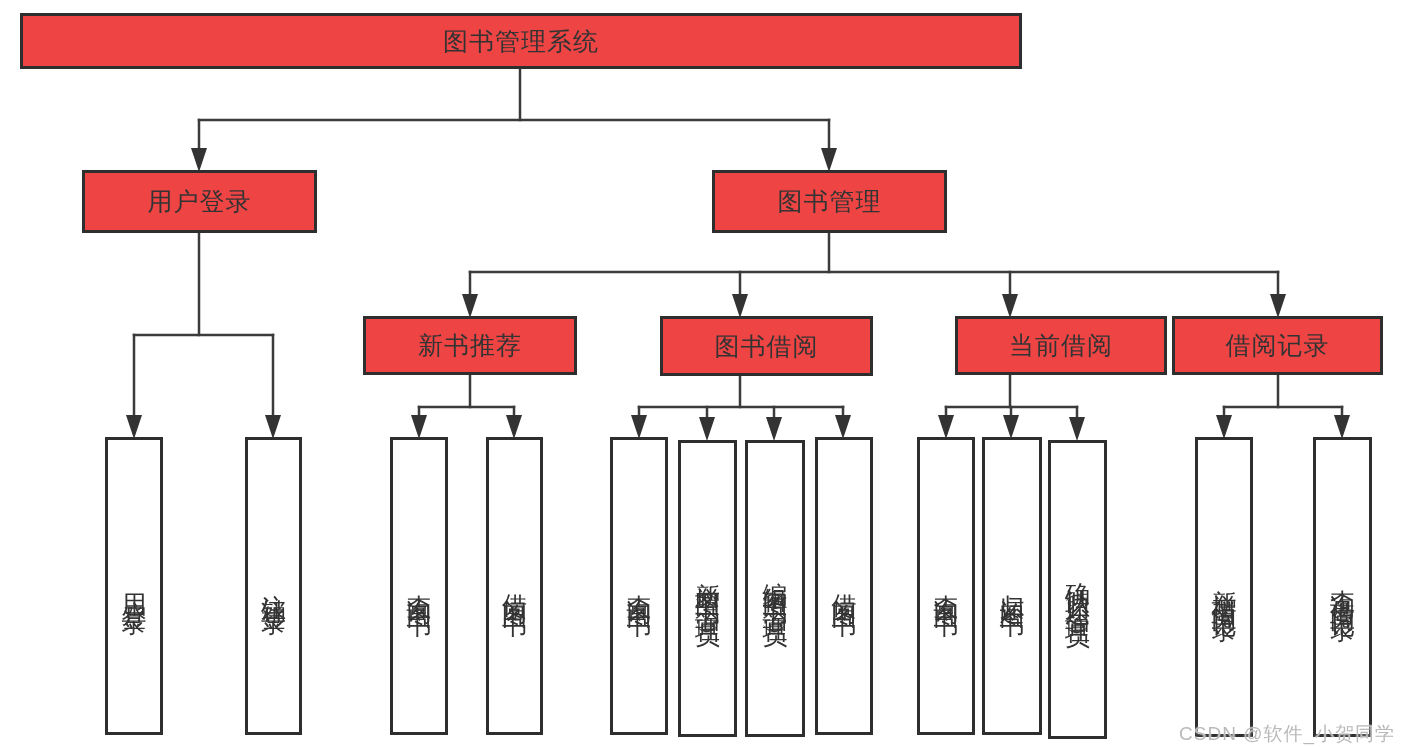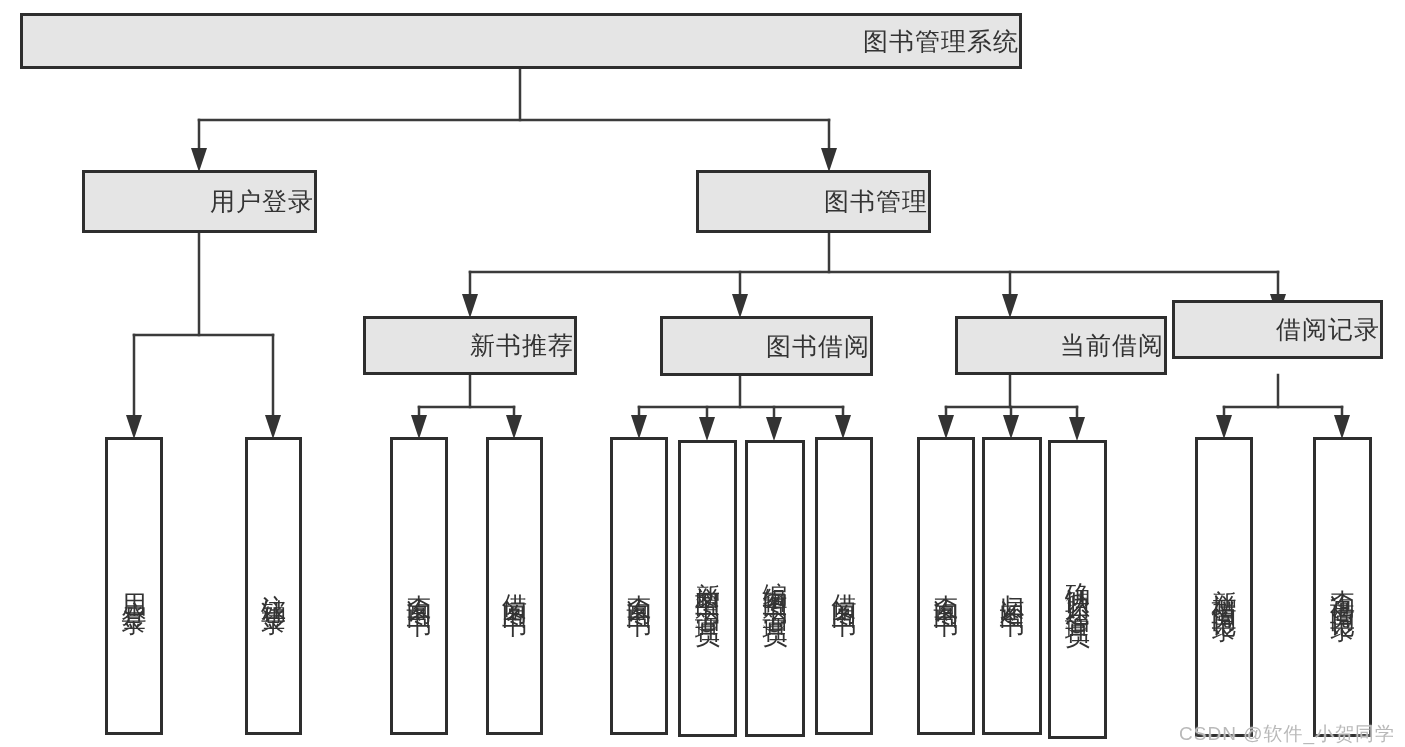--- a/index.html
+++ b/index.html
@@ -19,24 +19,24 @@
     position: absolute;
     left: 0; top: 0;
     width: 1405px;
     height: 747px;
     pointer-events: none;
   }
   .box {
     position: absolute;
     box-sizing: border-box;
     border: 3px solid #2e2e2e;
-    background: #e5e5e5;
+    background: #ef4444;
     display: flex;
     align-items: center;
-    justify-content: flex-end;
+    justify-content: center;
     color: #333333;
     font-size: 25px;
     letter-spacing: 1px;
     white-space: nowrap;
   }
   .vbox {
     position: absolute;
     box-sizing: border-box;
     border: 3px solid #2e2e2e;
     background: #ffffff;
@@ -136,34 +136,34 @@
     </g>
   </svg>
 
   <div class="box" style="left:20px; top:13px; width:1002px; height:56px;">
     <span>图书管理系统</span>
   </div>
 
   <div class="box" style="left:82px; top:170px; width:235px; height:63px;">
     <span>用户登录</span>
   </div>
-  <div class="box" style="left:696px; top:170px; width:235px; height:63px;">
+  <div class="box" style="left:712px; top:170px; width:235px; height:63px;">
     <span>图书管理</span>
   </div>
 
   <div class="box" style="left:363px; top:316px; width:214px; height:59px;">
     <span>新书推荐</span>
   </div>
   <div class="box" style="left:632px; top:316px; width:213px; height:60px;margin-left:28px;">
     <span>图书借阅</span>
   </div>
   <div class="box" style="left:955px; top:316px; width:212px; height:59px;">
     <span>当前借阅</span>
   </div>
-  <div class="box" style="left:1172px; top:300px; width:211px; height:59px;">
+  <div class="box" style="left:1172px; top:316px; width:211px; height:59px;">
     <span>借阅记录</span>
   </div>
 
   <div class="vbox" style="left:105px; top:437px; width:58px; height:298px;">
     <span class="vtext">用户登录</span>
   </div>
   <div class="vbox" style="left:245px; top:437px; width:57px; height:298px;">
     <span class="vtext">注销登录</span>
   </div>
 

